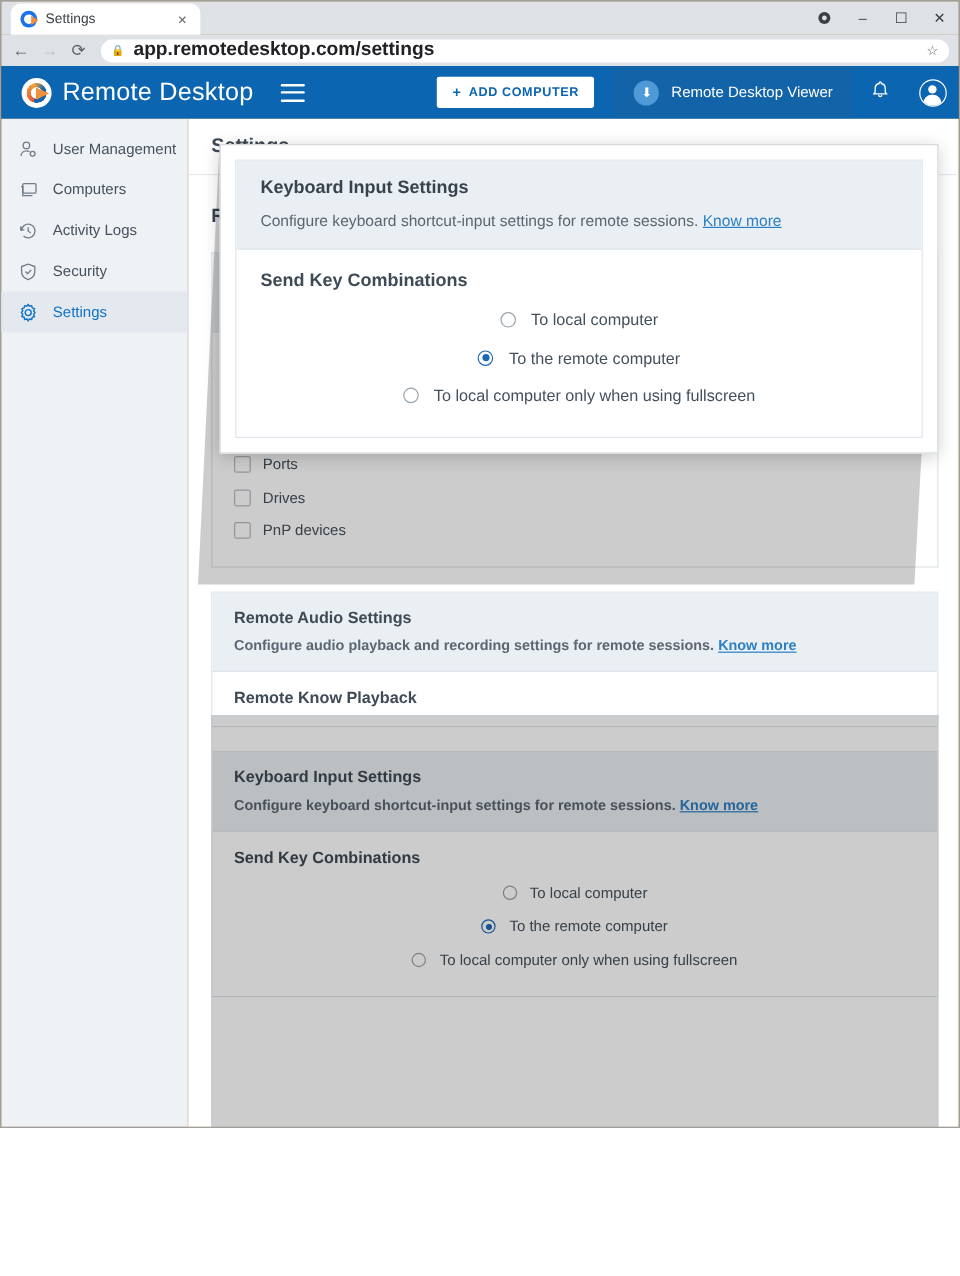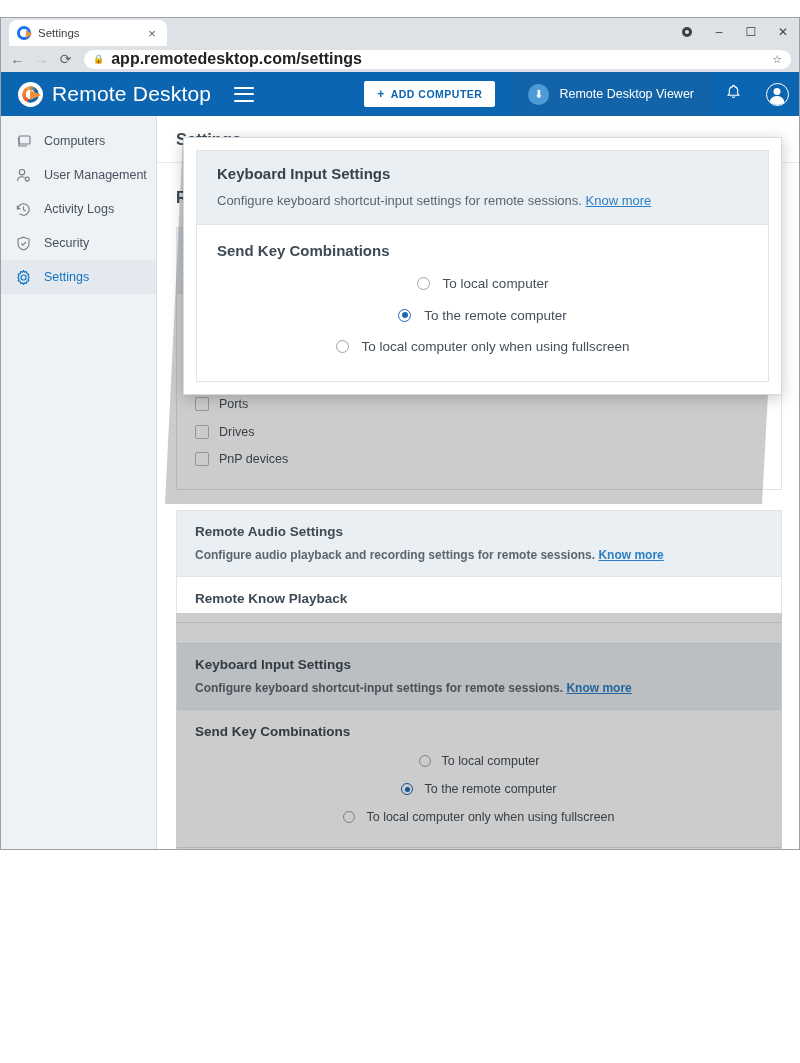--- a/index.html
+++ b/index.html
@@ -4,25 +4,24 @@
 <style>
   * { box-sizing: border-box; margin: 0; padding: 0; }
   html, body {
     width: 800px; height: 1063px;
     font-family: "Liberation Sans", sans-serif;
     background: #ffffff;
     overflow: hidden;
   }
   #root {
     position: relative;
-    width: 800px; height: 833px;
+    width: 800px; height: 940px;
     border: 1px solid #9aa0a6;
     background: #a16207;
     overflow: hidden;
-    margin-top: 17px;
   }
 
   
   .browser-tabstrip {
     position: relative;
     height: 28px;
     background: #dee1e6;
     display: flex;
     align-items: flex-end;
   }
@@ -388,35 +387,35 @@
       </div>
     </div>
   </div>
 
   <div class="body-wrap">
 
     <div class="sidebar">
       <div class="nav-item">
         <span class="nav-ic">
           <svg width="17" height="17" viewBox="0 0 17 17">
-              <rect x="4" y="3" width="11" height="8" rx="1" fill="none" stroke="#707c87" stroke-width="1.1"></rect>
-              <path d="M2.5 5.5H4v7.5h8" fill="none" stroke="#707c87" stroke-width="1.1"></path>
-            </svg>
-        </span>
-        <span>Computers</span>
-      </div>
-      <div class="nav-item">
-        <span class="nav-ic">
-          <svg width="17" height="17" viewBox="0 0 17 17">
               <circle cx="7" cy="5.2" r="2.7" fill="none" stroke="#707c87" stroke-width="1.1"></circle>
               <path d="M2.6 14c0-2.7 2-4.3 4.4-4.3 1 0 1.9.3 2.6.7" fill="none" stroke="#707c87" stroke-width="1.1"></path>
               <circle cx="12.2" cy="12.1" r="2" fill="none" stroke="#707c87" stroke-width="1.1"></circle>
             </svg>
         </span>
         <span>User Management</span>
+      </div>
+      <div class="nav-item">
+        <span class="nav-ic">
+          <svg width="17" height="17" viewBox="0 0 17 17">
+              <rect x="4" y="3" width="11" height="8" rx="1" fill="none" stroke="#707c87" stroke-width="1.1"></rect>
+              <path d="M2.5 5.5H4v7.5h8" fill="none" stroke="#707c87" stroke-width="1.1"></path>
+            </svg>
+        </span>
+        <span>Computers</span>
       </div>
       <div class="nav-item">
         <span class="nav-ic">
           <svg width="17" height="17" viewBox="0 0 17 17">
               <path d="M2.8 8.5a5.7 5.7 0 1 1 1.8 4.2" fill="none" stroke="#707c87" stroke-width="1.1"></path>
               <path d="M2.3 4.6v3h3" fill="none" stroke="#707c87" stroke-width="1.1"></path>
               <path d="M8.5 5.4v3.3l2.2 1.3" fill="none" stroke="#707c87" stroke-width="1.1"></path>
             </svg>
         </span>
         <span>Activity Logs</span>

